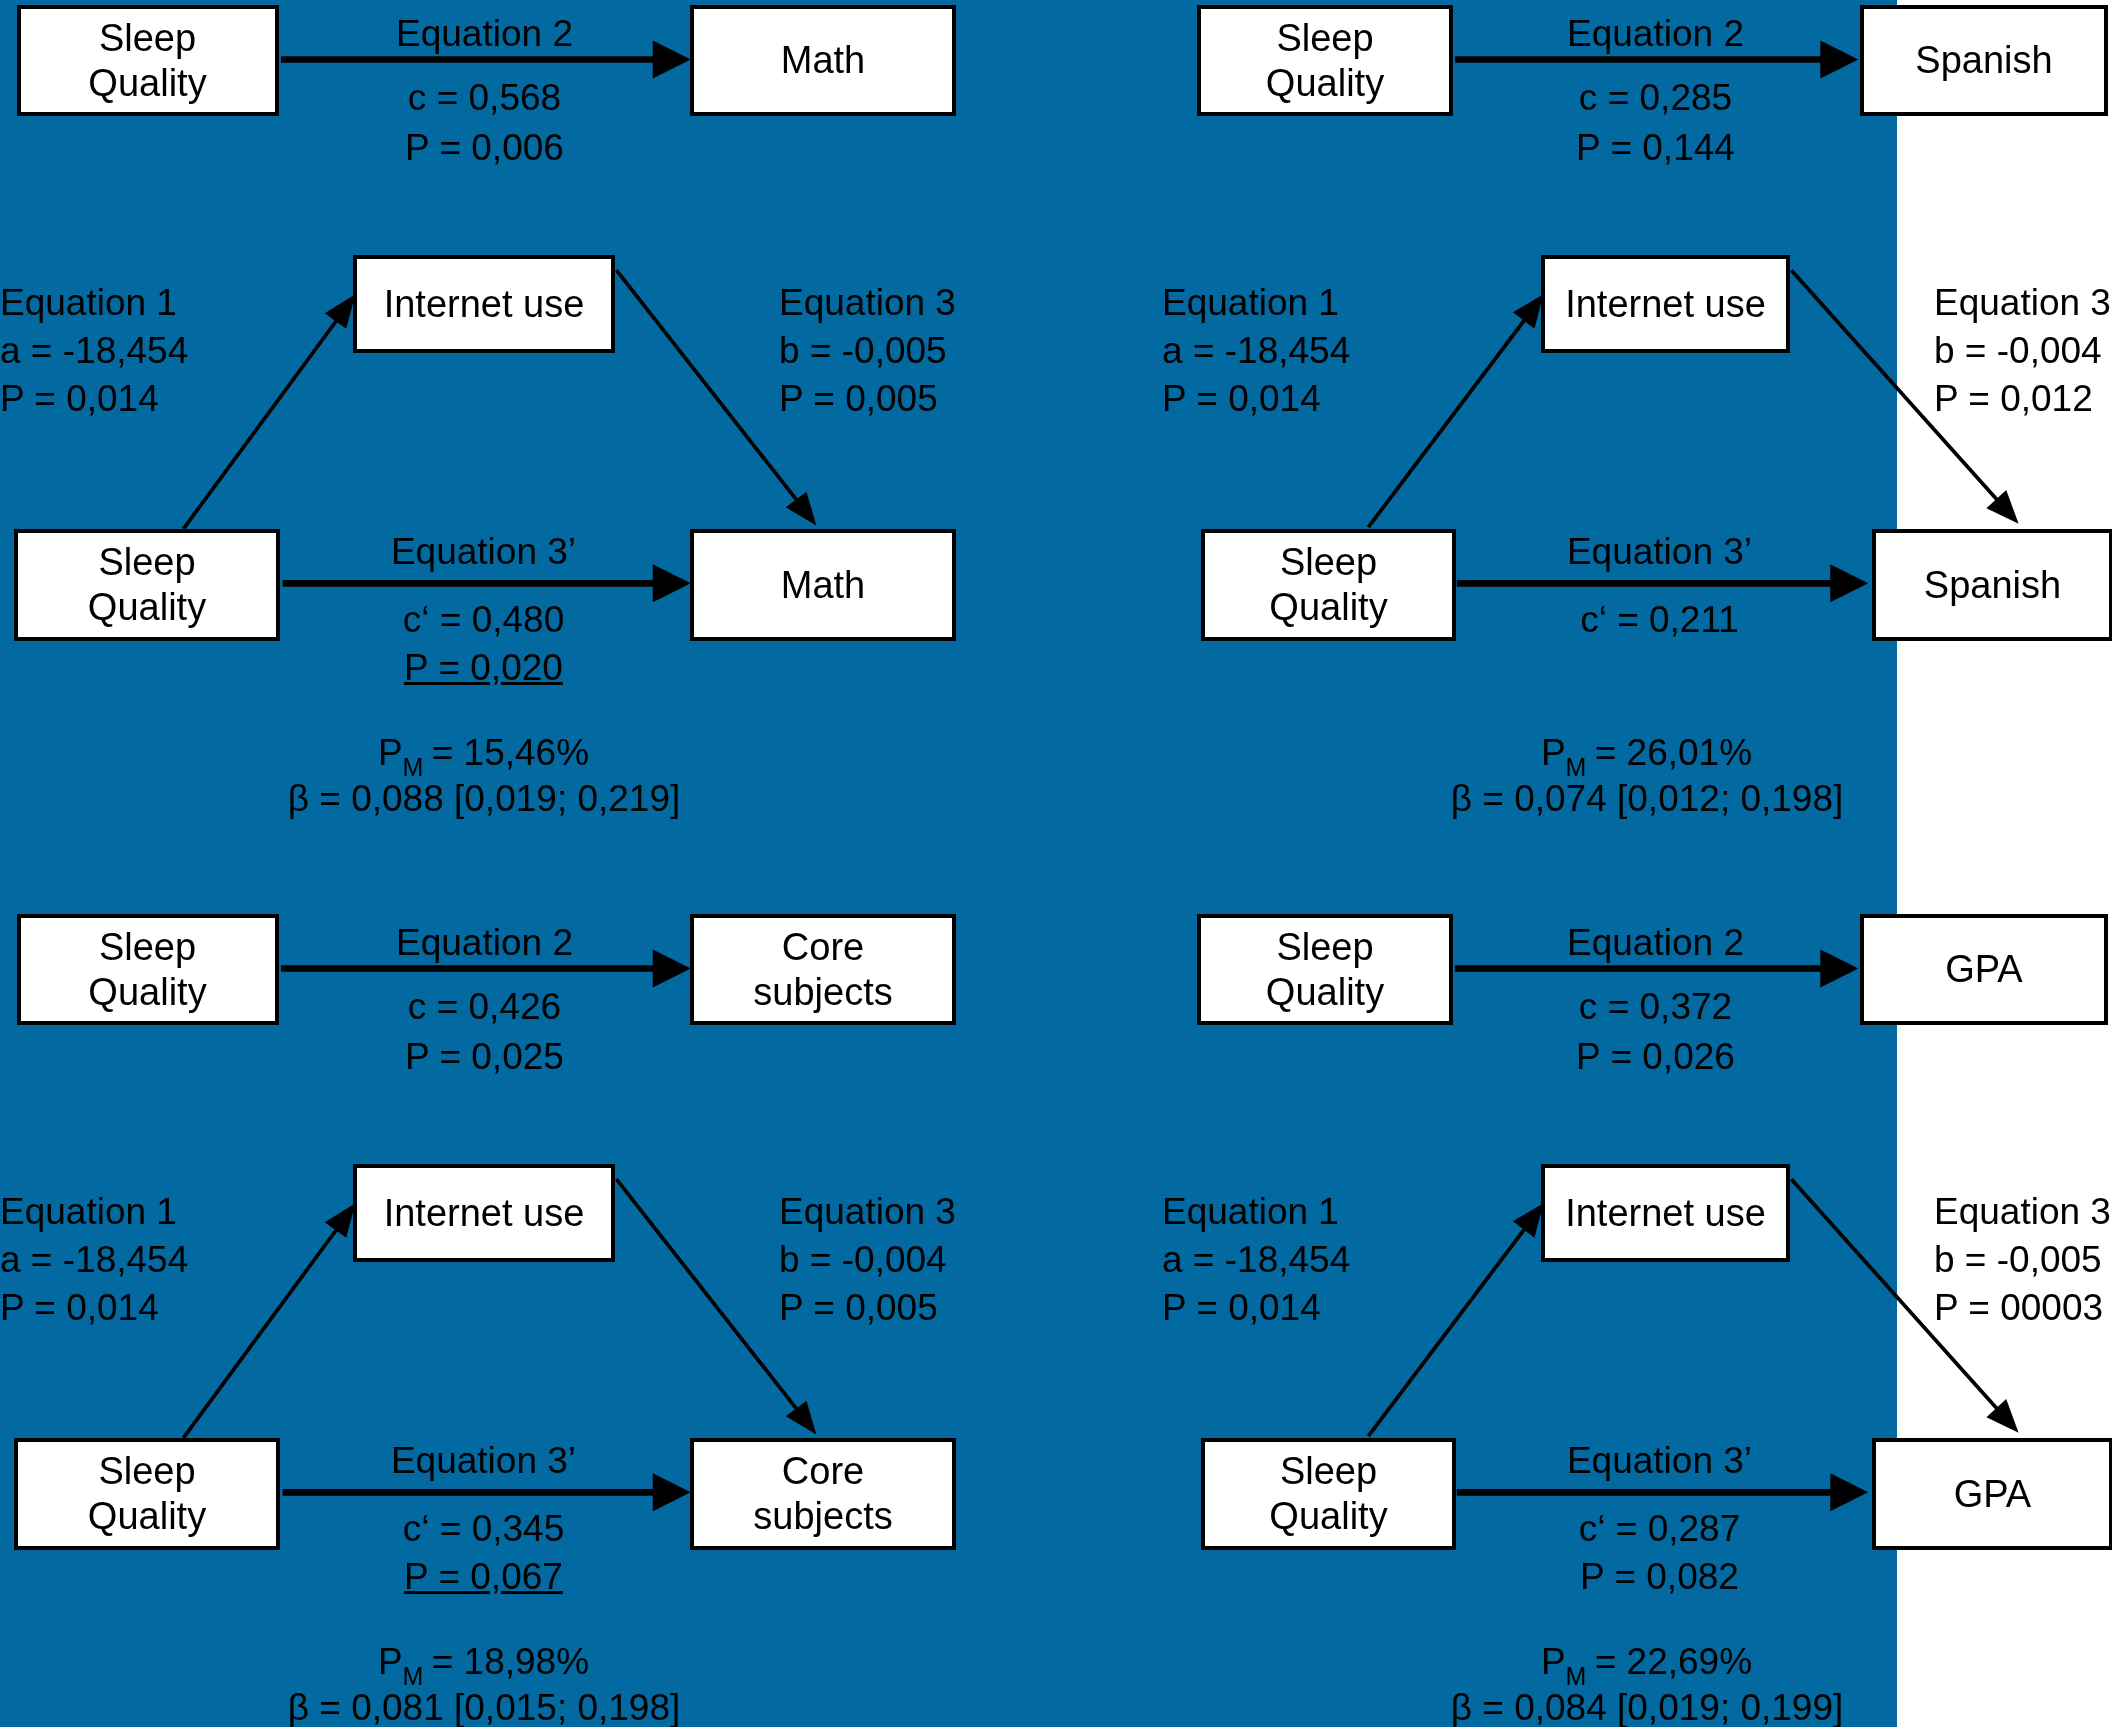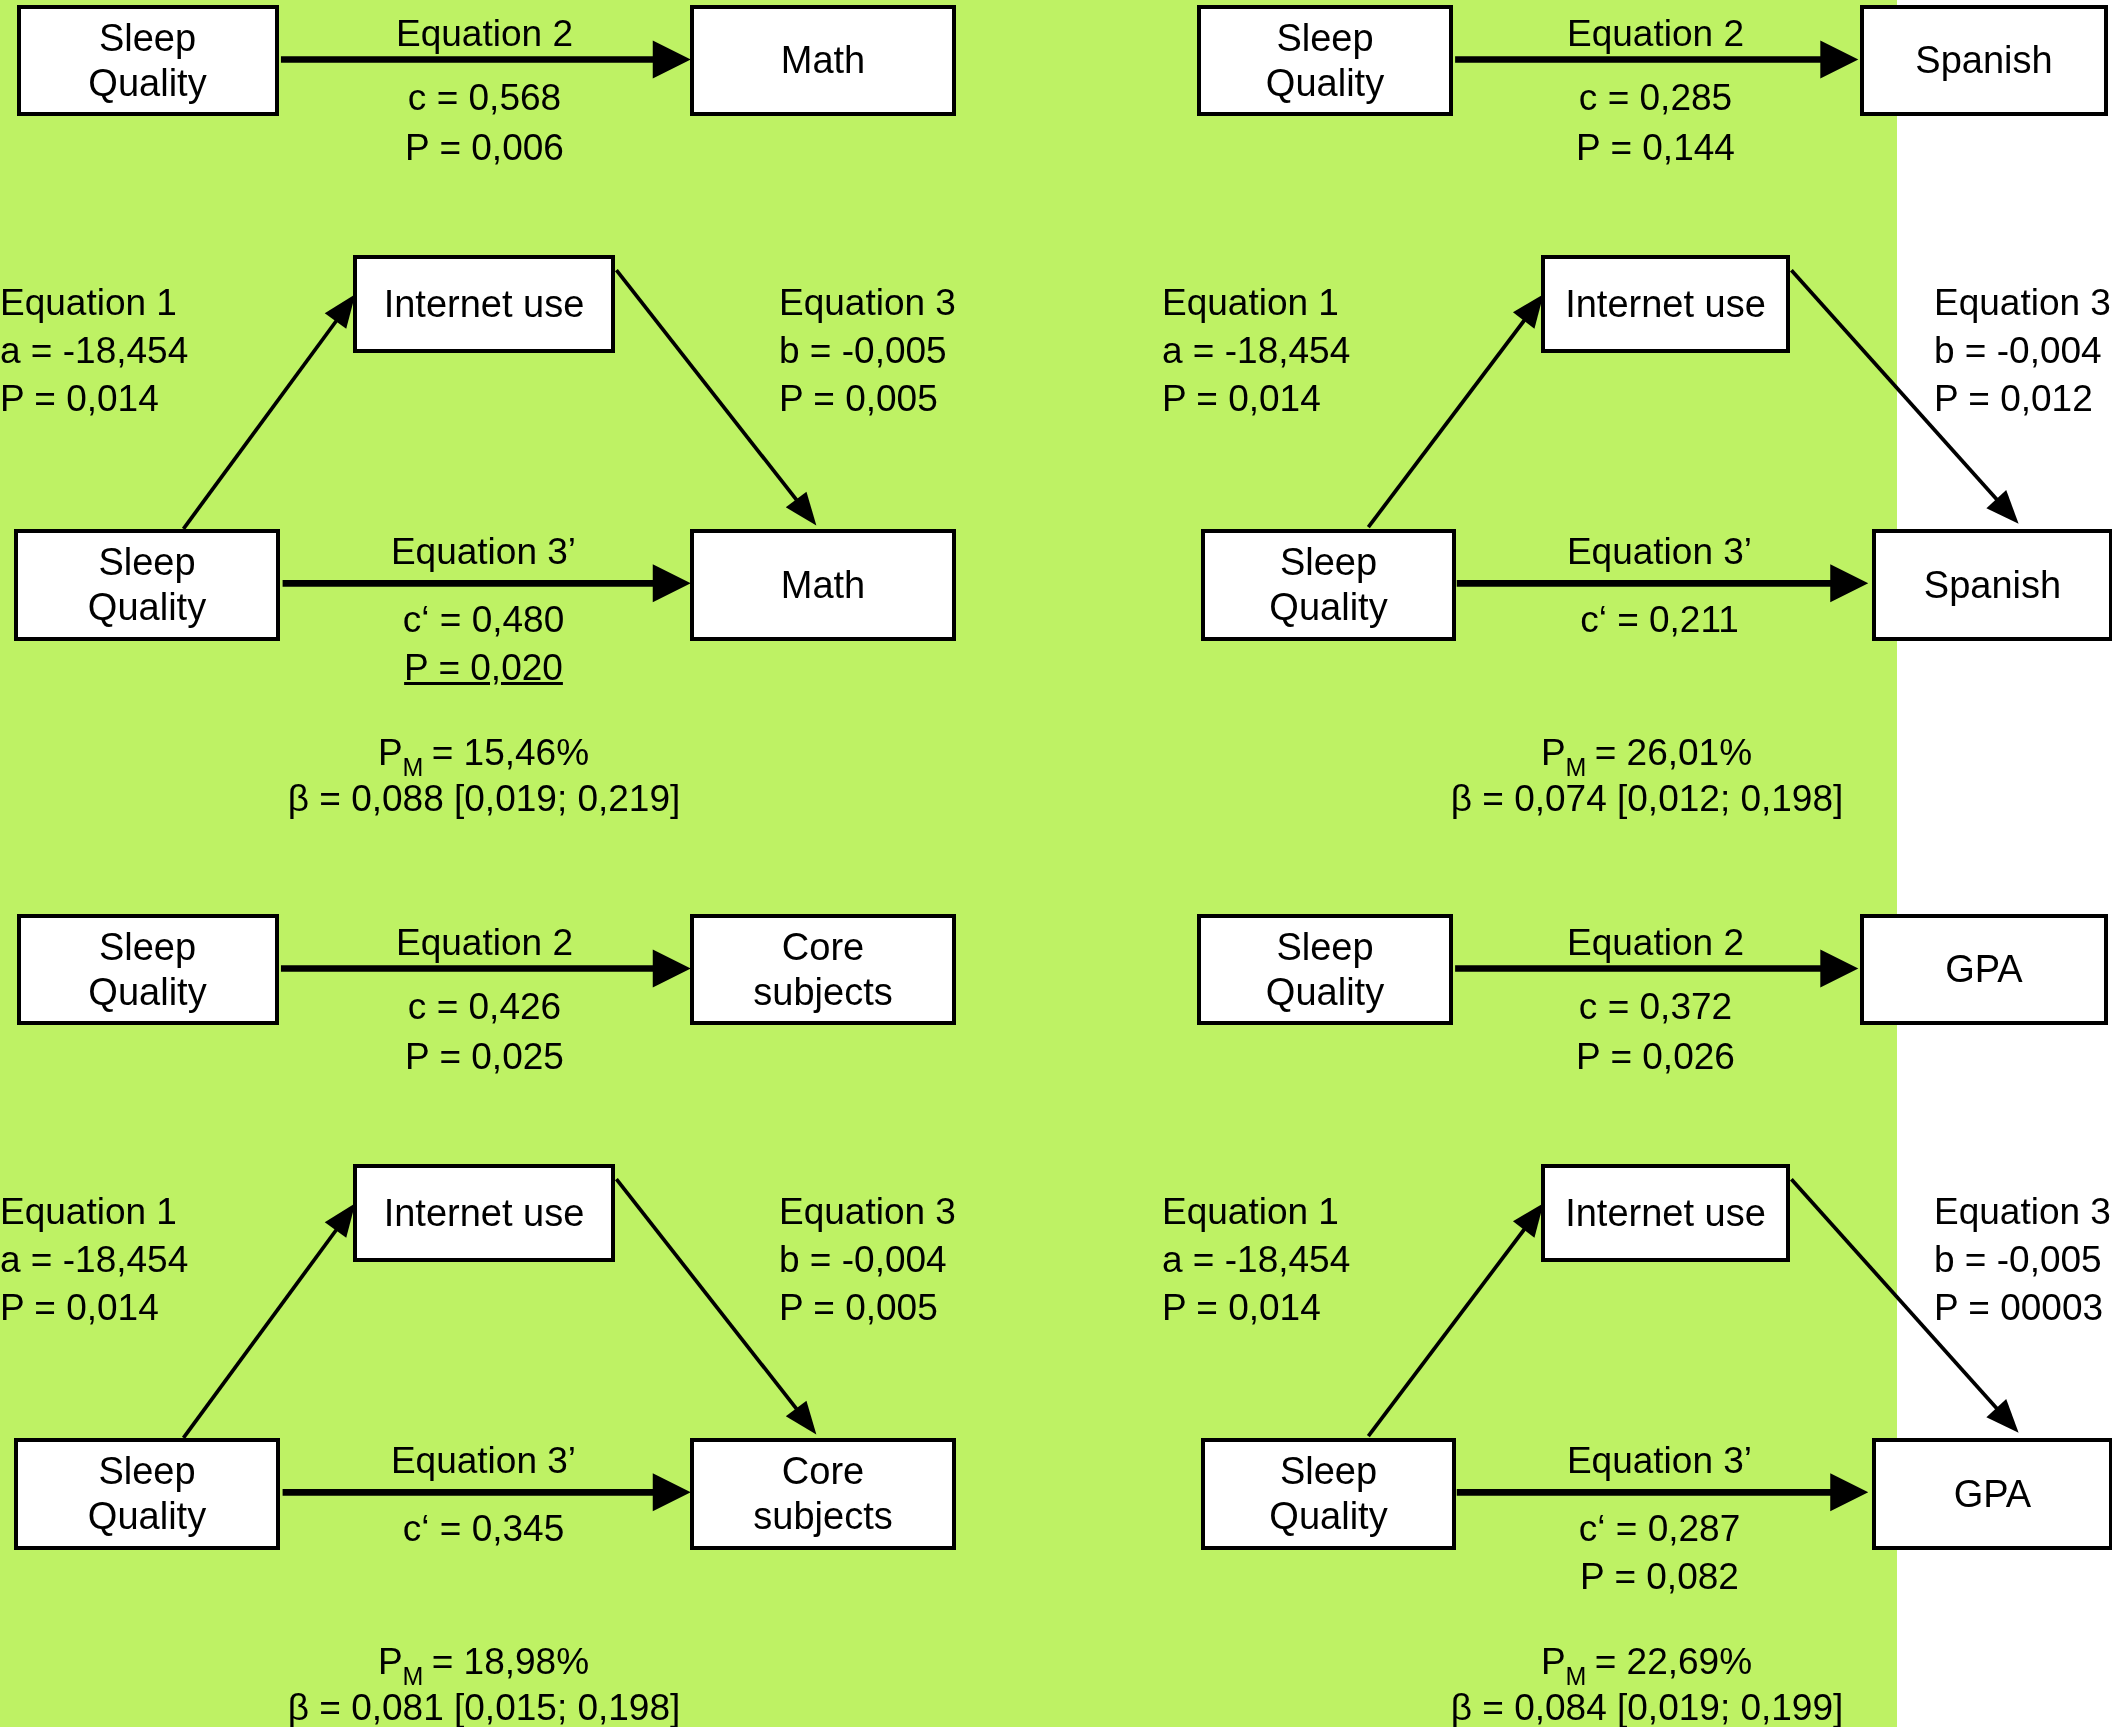--- a/index.html
+++ b/index.html
@@ -1,18 +1,18 @@
 <!DOCTYPE html>
 <html style="font-size:13.2px"><head>
 <meta charset="utf-8">
 <style>
   html,body{margin:0;padding:0;background:#fff;}
   body{width:2113px;height:1728px;overflow:hidden;
        font-family:"Liberation Sans","DejaVu Sans",sans-serif;color:#000;}
-  #figure{position:relative;width:1897px;height:1728px;background:#bef264;}
+  #figure{position:relative;width:1897px;height:1728px;background:#0369a1;}
   .panel{position:absolute;width:1056px;height:818px;}
   .pos0{left:0;top:0}
   .pos1{left:1056px;top:0}
   .pos2{left:0;top:909px}
   .pos3{left:1056px;top:909px}
 
   .arrows{position:absolute;left:0;top:0;width:1056px;height:818px;pointer-events:none;}
   .arrows line{stroke:#000;}
   .arrows .thick{stroke-width:8px;}
   .arrows .thin{stroke-width:4.5px;}
@@ -220,20 +220,21 @@
     <div class="box med-sleep">
       <div class="box-line">Sleep</div>
       <div class="box-line">Quality</div>
     </div>
     <div class="box med-outcome">
       <div class="box-line">Core</div>
       <div class="box-line">subjects</div>
     </div>
     <div class="lbl med-eq">Equation 3’</div>
     <div class="lbl med-c">c‘ = 0,345</div>
+    <div class="lbl med-p">P = 0,067</div>
 
     <div class="lbl pm-line">
       <span>P</span><span class="sub">M</span><span class="pm-val">= 18,98%</span>
     </div>
     <div class="lbl beta-line">β = 0,081 [0,015; 0,198]</div>
   </div>
 
   <div class="panel pos3 right">
 
     <svg class="arrows arrows-right" viewBox="0 0 1278 990" aria-hidden="true">

